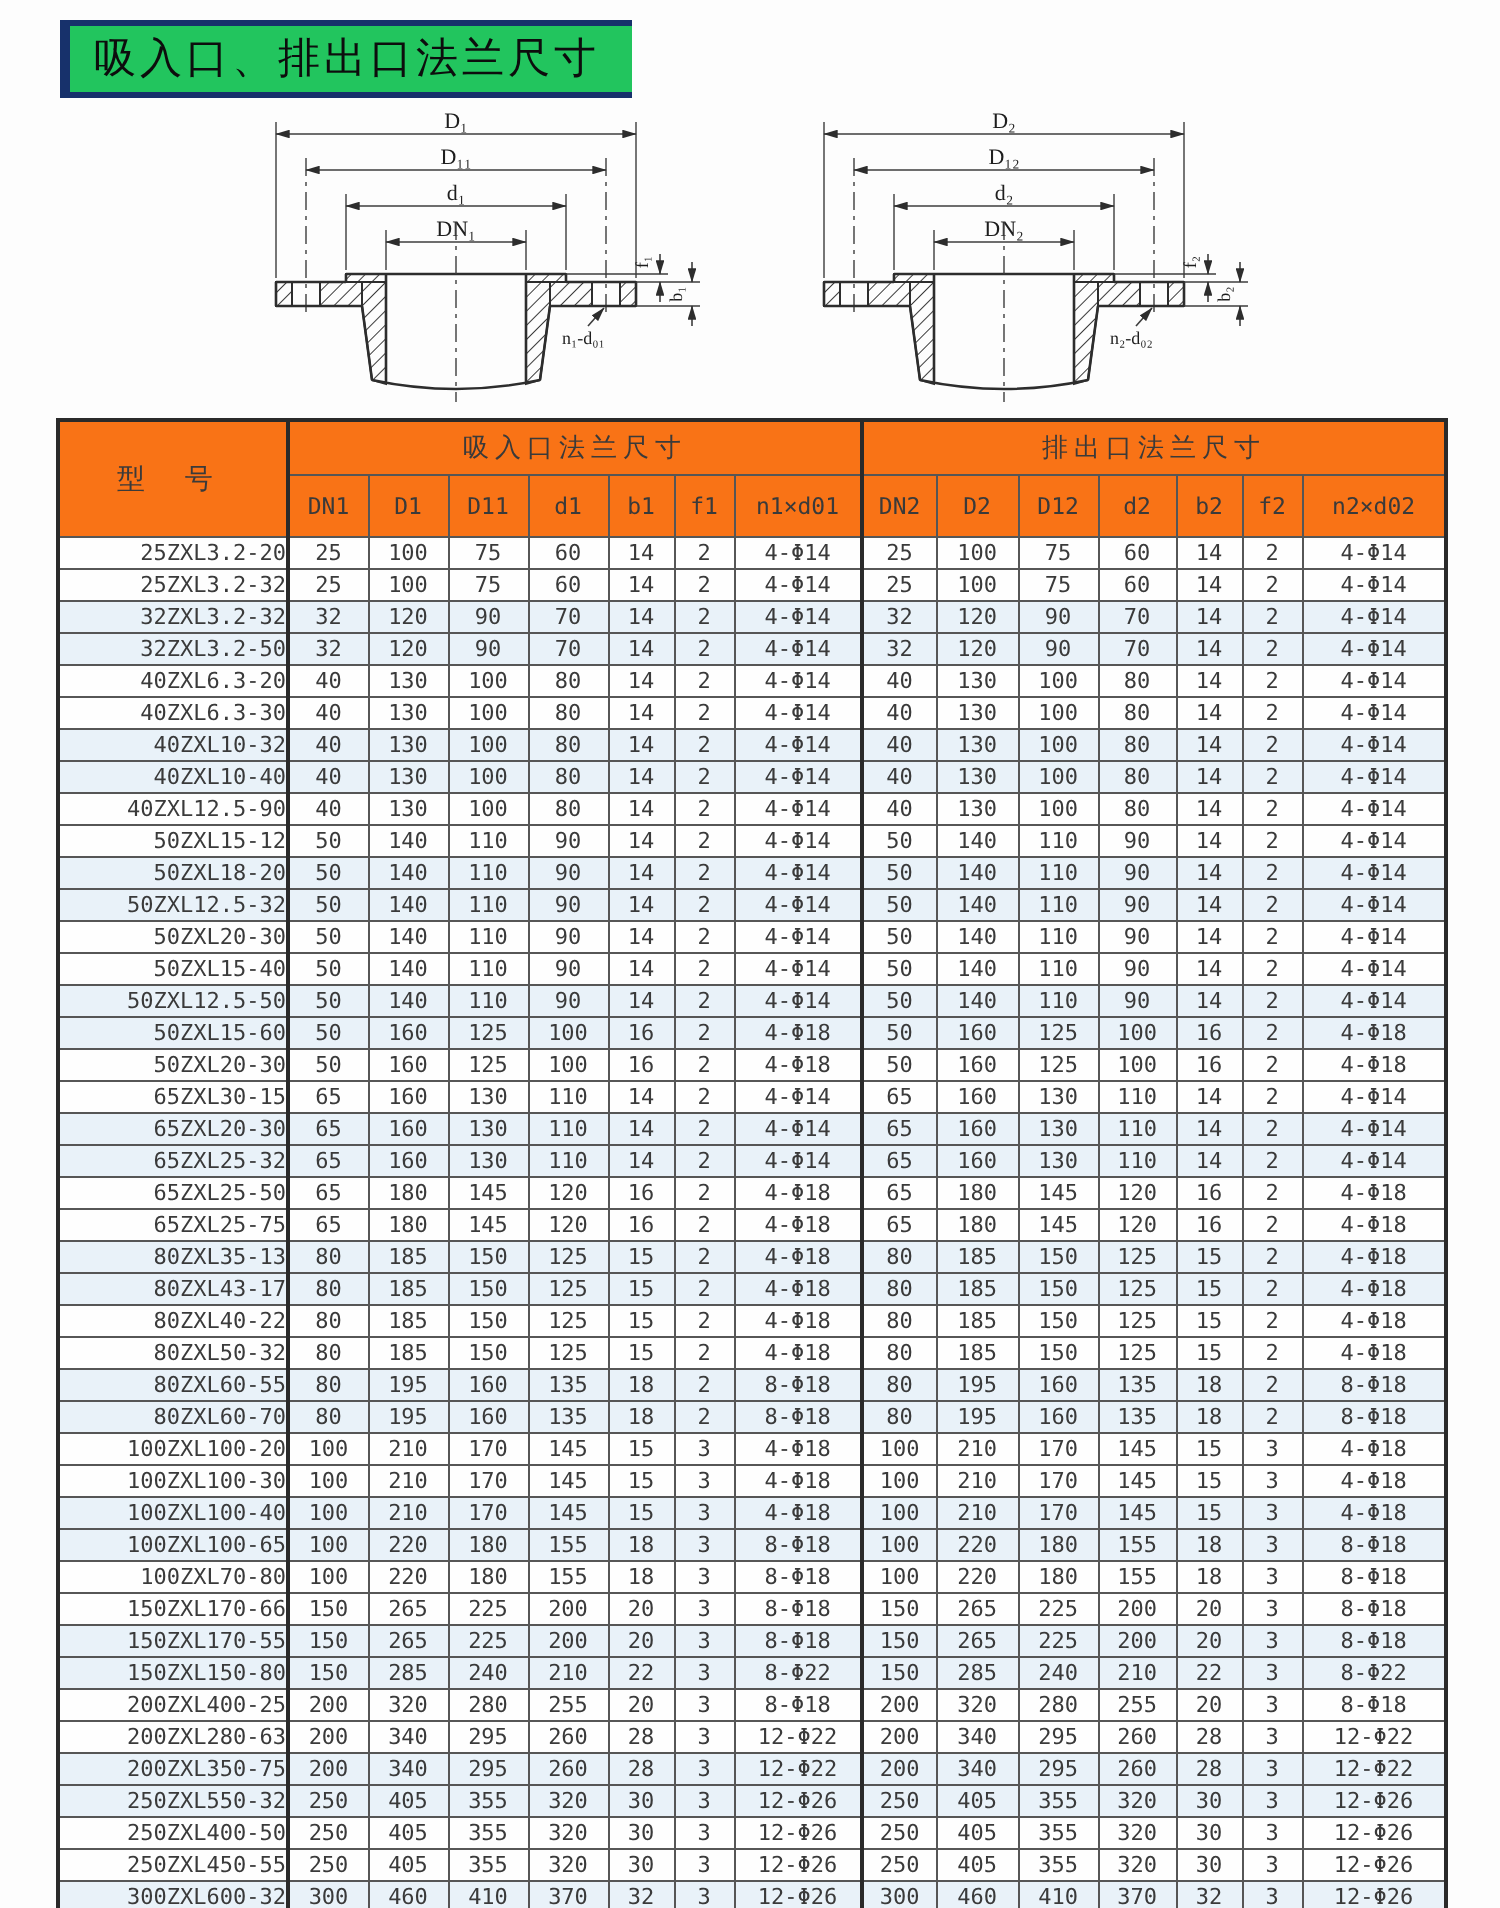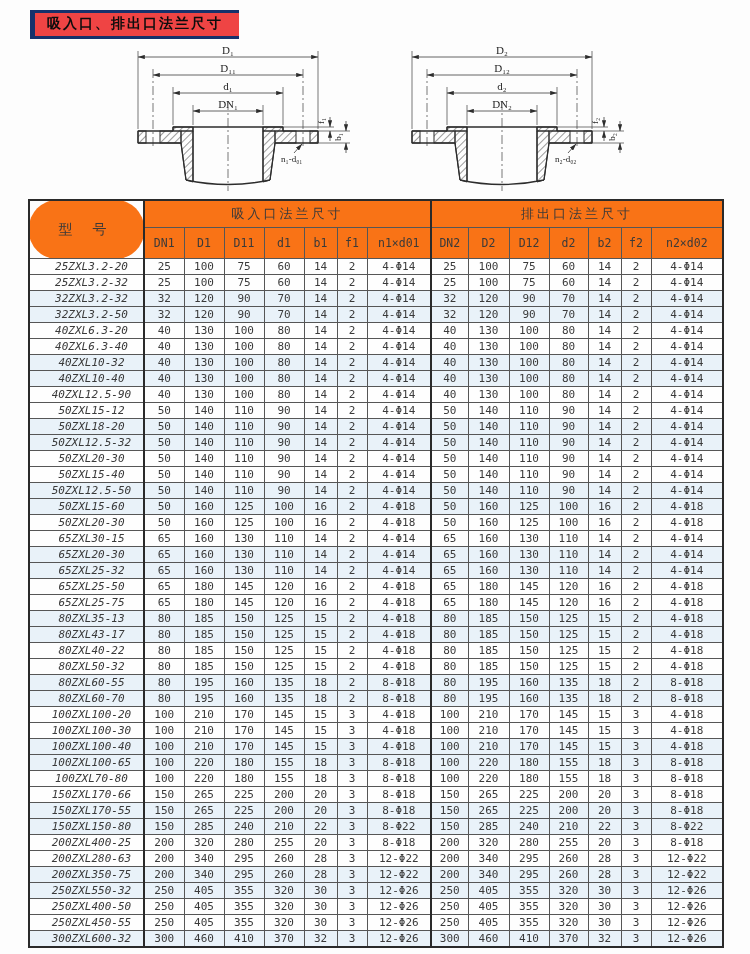--- a/index.html
+++ b/index.html
@@ -10,26 +10,26 @@
     font-family: "Liberation Sans", sans-serif;
     color: #363636;
   }
   .page { position: relative; width: 750px; height: 954px; }
 
   
   .title-bar {
     display: inline-block;
     margin: 10px 0 0 30px;
     padding: 2px 16px 3px 12px;
-    background: #ef4444;
+    background: #22c55e;
     border-top: 3px solid #17316b;
     border-left: 5px solid #17316b;
     border-bottom: 3px solid #17316b;
-    font-size: 14px;
-    font-weight: bold;
+    font-size: 21px;
+    font-weight: normal;
     letter-spacing: 2px;
     color: #0d0d0d;
     font-family: "Liberation Sans", sans-serif;
   }
 
   
   .drawings { display: block; margin-top: 2px; }
   .drawings svg { display: block; }
   .dim-line { stroke: #3c3c3c; stroke-width: 0.8; fill: none; }
   .ext-line { stroke: #3c3c3c; stroke-width: 0.7; fill: none; }
@@ -61,24 +61,24 @@
     text-align: center;
     padding: 0;
     overflow: hidden;
     white-space: nowrap;
   }
   thead th { background: #f97316; font-weight: normal; }
   .group-row th { height: 26px; font-family: "Liberation Sans", sans-serif; font-size: 13px; letter-spacing: 3px; }
   .cols-row th { height: 30px; font-size: 11.5px; text-align: center; }
   th.model-h {
     font-family: "Liberation Sans", sans-serif;
-    font-size: 14px; letter-spacing: 8px; border-radius: 28px;
+    font-size: 14px; letter-spacing: 8px;
   }
   tbody td { height: 15px; line-height: 15px; }
-  tbody td.model { text-align: center; padding-left: 10px; font-style: italic; }
+  tbody td.model { text-align: right; padding-left: 10px; }
   .gsep { border-left: 2px solid #2a2a2a; }
   tbody tr:nth-child(4n+3) td, tbody tr:nth-child(4n+4) td { background: #e9f2f9; }
   tbody tr:nth-child(4n+1) td, tbody tr:nth-child(4n+2) td { background: #fefefe; }
 </style>
 </head>
 <body>
 
 <div class="page">
 
   <div class="title-bar">吸入口、排出口法兰尺寸</div>
@@ -306,21 +306,21 @@
             <td>4-Φ14</td>
             <td class="gsep">40</td>
             <td>130</td>
             <td>100</td>
             <td>80</td>
             <td>14</td>
             <td>2</td>
             <td>4-Φ14</td>
           </tr>
           <tr>
-            <td class="model">40ZXL6.3-40</td>
+            <td class="model">40ZXL6.3-30</td>
             <td class="gsep">40</td>
             <td>130</td>
             <td>100</td>
             <td>80</td>
             <td>14</td>
             <td>2</td>
             <td>4-Φ14</td>
             <td class="gsep">40</td>
             <td>130</td>
             <td>100</td>

